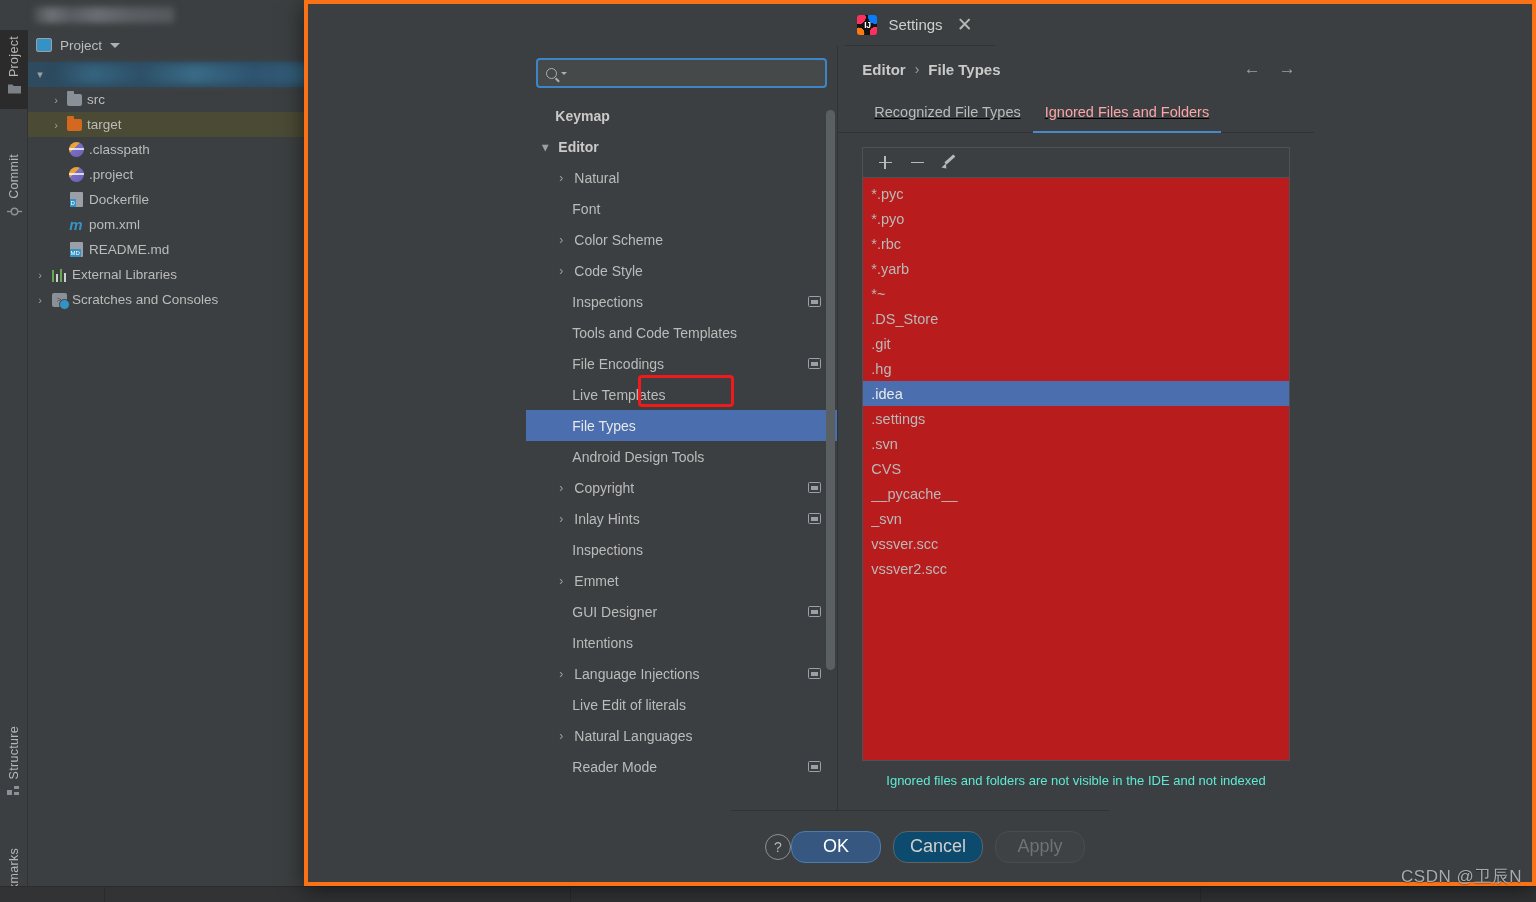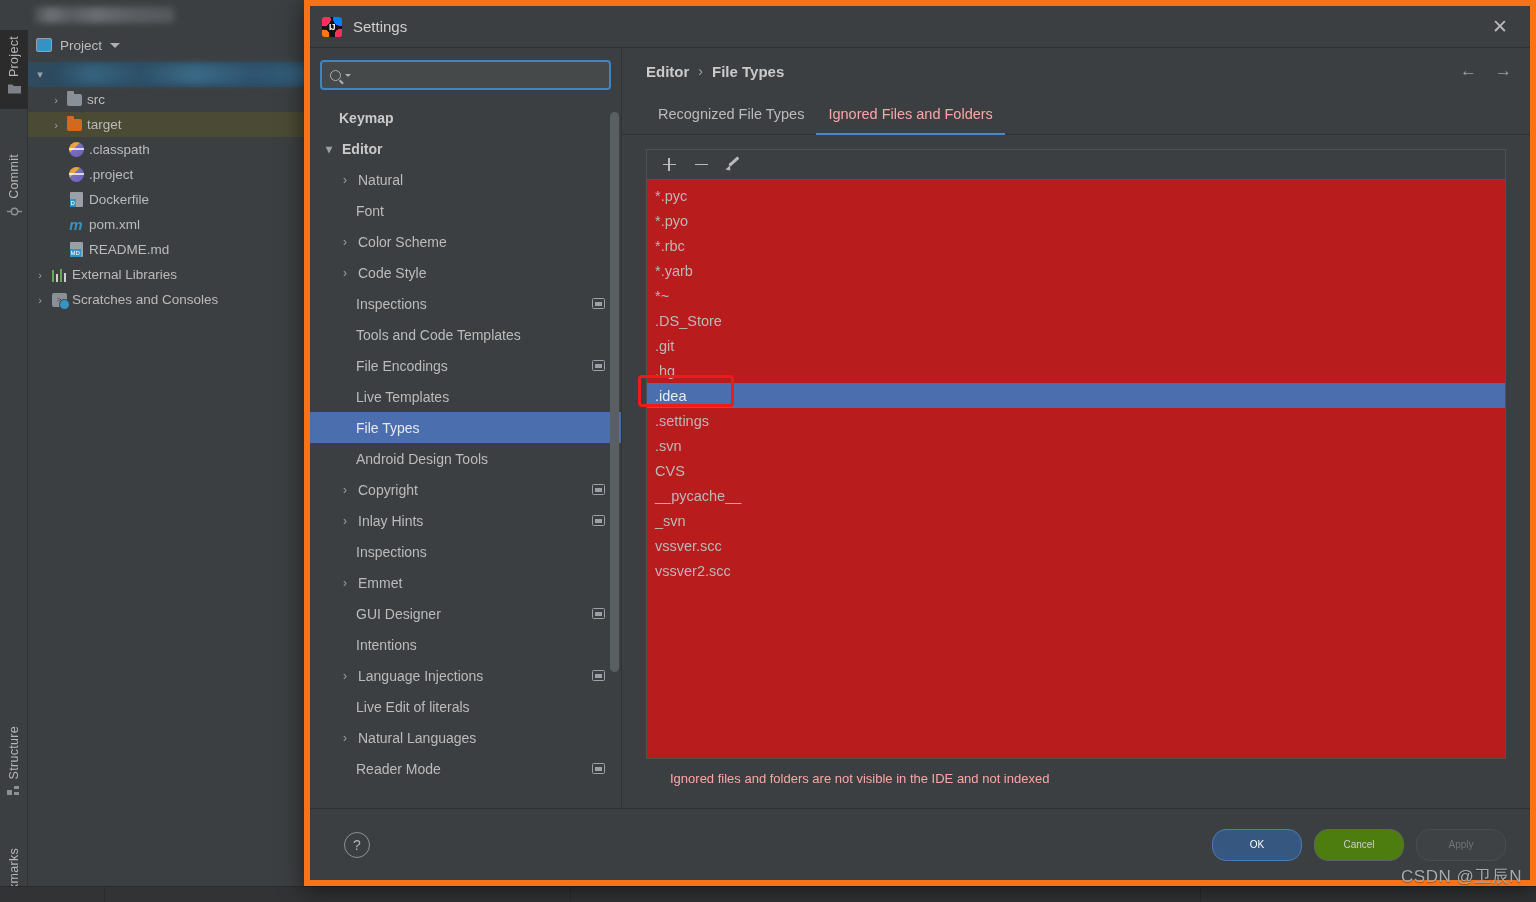--- a/index.html
+++ b/index.html
@@ -132,23 +132,23 @@
   }
   .scratchico::after{
     content:'';position:absolute;right:-3px;bottom:-3px;width:9px;height:9px;
     border-radius:50%;background:#3592c4;border:1px solid #3c3f41;
   }
 
   
   #settings-dialog {
     position: absolute; left: 304px; top: 0; width: 1232px; height: 886px;
     background: #3c3f41;
-    border: 6px solid #f97316;
+    border: 4px solid #f97316;
     box-shadow: 0 4px 22px rgba(0,0,0,.55);
-    display: flex; flex-direction: column;
+    display: flex; flex-direction: column; align-items: center;
   }
   #dlg-title {
     height: 42px; flex: 0 0 42px; display: flex; align-items: center;
     padding: 0 8px 0 12px; background: #3c3f41;
     border-bottom: 1px solid #323232;
   }
   #dlg-title .t { color: #cfcfcf; font-size: 15px; margin-left: 11px; }
   .ij-logo {
     width: 20px; height: 20px; position: relative; border-radius: 3px;
     background:
@@ -241,20 +241,21 @@
     padding: 0 18px 0 24px;
   }
   .crumb { color: #cacaca; font-size: 15px; font-weight: bold; }
   .crumb-sep { color: #9aa0a6; margin: 0 9px; font-size: 14px; }
   #nav-arrows { margin-left: auto; display: flex; gap: 18px; }
   .navarrow { color: #9aa0a6; font-size: 17px; cursor: pointer; }
 
   #tabs {
     display: flex; gap: 0; padding: 0 24px; margin-top: 4px;
     border-bottom: 1px solid #323232;
+    text-decoration: underline;
   }
   .tab {
     padding: 8px 12px 11px 12px; color: #bbbbbb; font-size: 14.5px;
     cursor: pointer; border-bottom: 2px solid transparent; margin-bottom: -1px;
   }
   .tab.active { color: #fca5a5; border-bottom-color: #4a88c7; }
 
   #list-area { padding: 14px 24px 0 24px; flex: 1 1 auto; display:flex; flex-direction:column; min-height:0;}
   #list-frame {
     border: 1px solid #4f5254; background: #b91c1c; flex: 1 1 auto;
@@ -292,42 +293,42 @@
   .ilist-row {
     height: 25px; display: flex; align-items: center;
     padding-left: 8px; color: #b9b9b9; font-size: 14.5px; cursor: default;
   }
   .ilist-row.sel { background: #4b6eaf; color: #eaeaea; }
   #annot-box {
     position: absolute; left: 638px; top: 375px; width: 96px; height: 32px;
     border: 3px solid #f01a1a; border-radius: 4px; pointer-events: none;
   }
   #helper-text {
-    color: #fca5a5; font-size: 13px; padding: 12px 24px 0 24px;
+    color: #5eead4; font-size: 13px; padding: 12px 24px 0 24px;
     flex: 0 0 auto;
   }
   #footer-spacer { height: 22px; flex: 0 0 22px; }
 
   #dlg-footer {
     height: 72px; flex: 0 0 72px; border-top: 1px solid #323232;
     display: flex; align-items: center; padding: 0 24px;
   }
   #help-btn {
     width: 26px; height: 26px; border-radius: 50%; border: 1.4px solid #8d9194;
     color: #b4b4b4; display: flex; align-items: center; justify-content: center;
     font-size: 14px; cursor: pointer; margin-left: 10px;
   }
   #btn-group { margin-left: auto; display: flex; gap: 12px; }
   .dbtn {
-    min-width: 90px; height: 32px; border-radius: 14px; font-size: 10px;
+    min-width: 90px; height: 32px; border-radius: 14px; font-size: 18px;
     display: flex; align-items: center; justify-content: center;
     cursor: pointer; padding: 0 16px;
   }
   .dbtn.primary { background: #365880; color: #ffffff; border: 1px solid #4a7cb0; }
-  .dbtn.normal { background: #4d7c0f; color: #cfcfcf; border: 1px solid #5e6366; }
+  .dbtn.normal { background: #0c4a6e; color: #cfcfcf; border: 1px solid #5e6366; }
   .dbtn.disabled { background: #3f4244; color: #6f7376; border: 1px solid #4a4d4f; cursor: default; }
 
   
   #watermark {
     position: absolute; right: 14px; bottom: 14px;
     color: #a8abad; font-size: 17px; letter-spacing: .5px;
     pointer-events: none; text-shadow: 0 1px 1px rgba(0,0,0,.35);
   }
 
   

